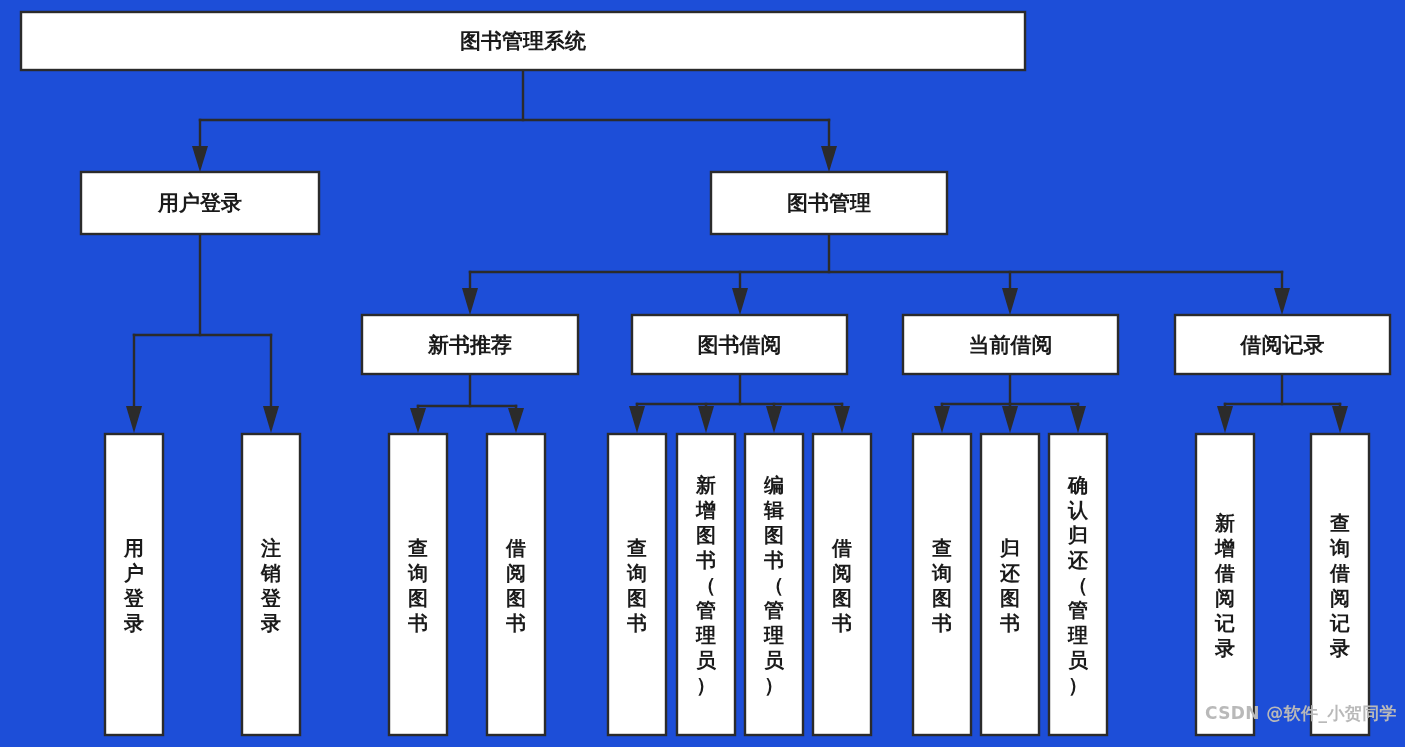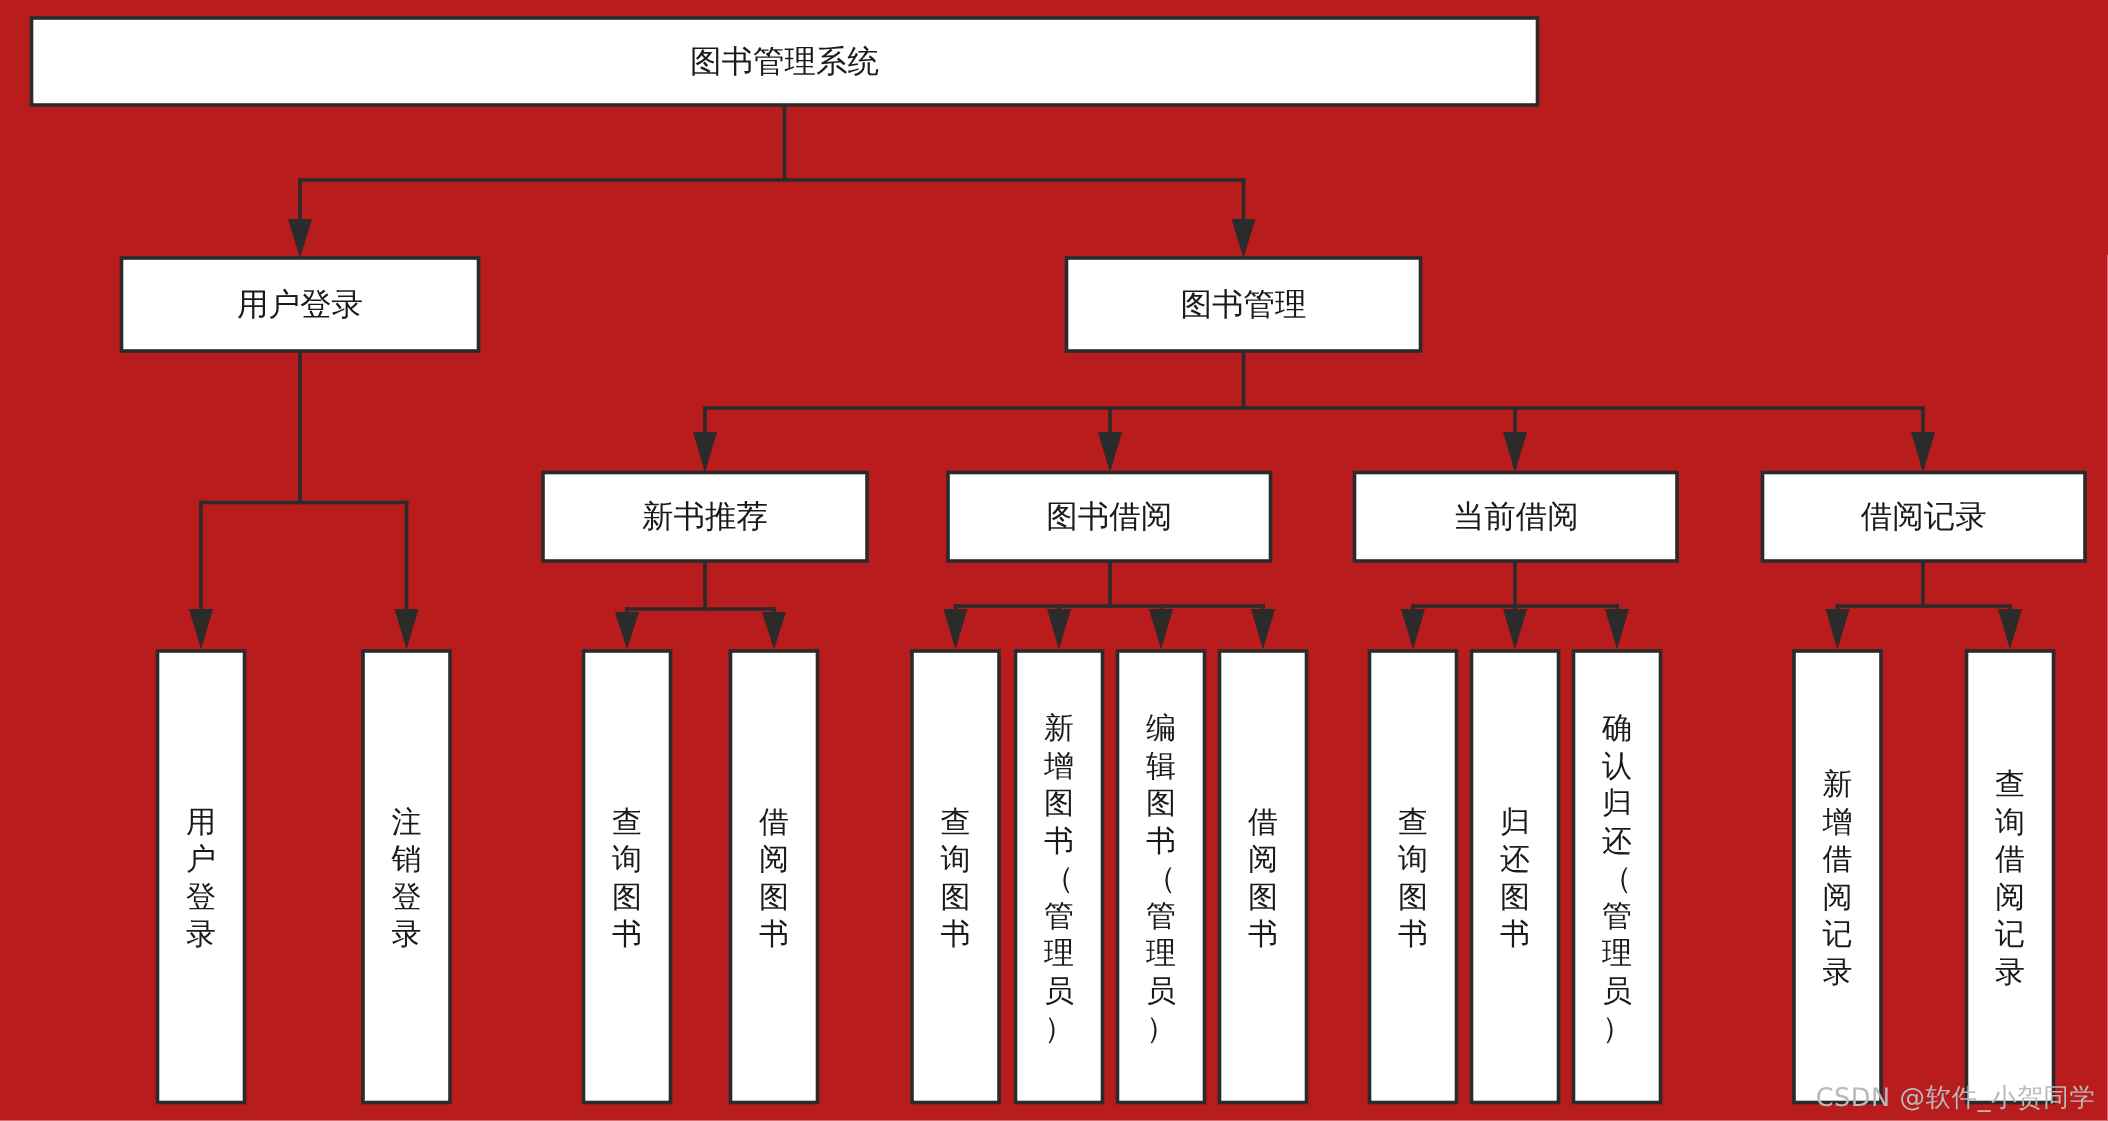--- a/index.html
+++ b/index.html
@@ -10,21 +10,22 @@
   body {
     width: 1405px;
     height: 747px;
     font-family: "DejaVu Sans", "Liberation Sans", sans-serif;
     overflow: hidden;
   }
   #diagram-root {
     position: relative;
     width: 1405px;
     height: 747px;
-    background: #b91c1c;
+    background: #1d4ed8;
+    font-weight: bold;
   }
   svg.diagram-svg {
     position: absolute;
     top: 0;
     left: 0;
     width: 1405px;
     height: 747px;
     display: block;
   }
   .node-box {
@@ -51,21 +52,21 @@
   }
   .node-label-v {
     font-family: "DejaVu Sans", "Liberation Sans", sans-serif;
     font-size: 20px;
     fill: #1a1a1a;
     text-anchor: middle;
   }
   .watermark-text {
     position: absolute;
     right: 8px;
-    bottom: 4px;
+    bottom: 22px;
     font-family: "DejaVu Sans", "Liberation Sans", sans-serif;
     font-size: 17px;
     color: #b9b9b9;
     letter-spacing: 0.4px;
     white-space: nowrap;
     user-select: none;
   }
 </style>
 </head>
 <body>

